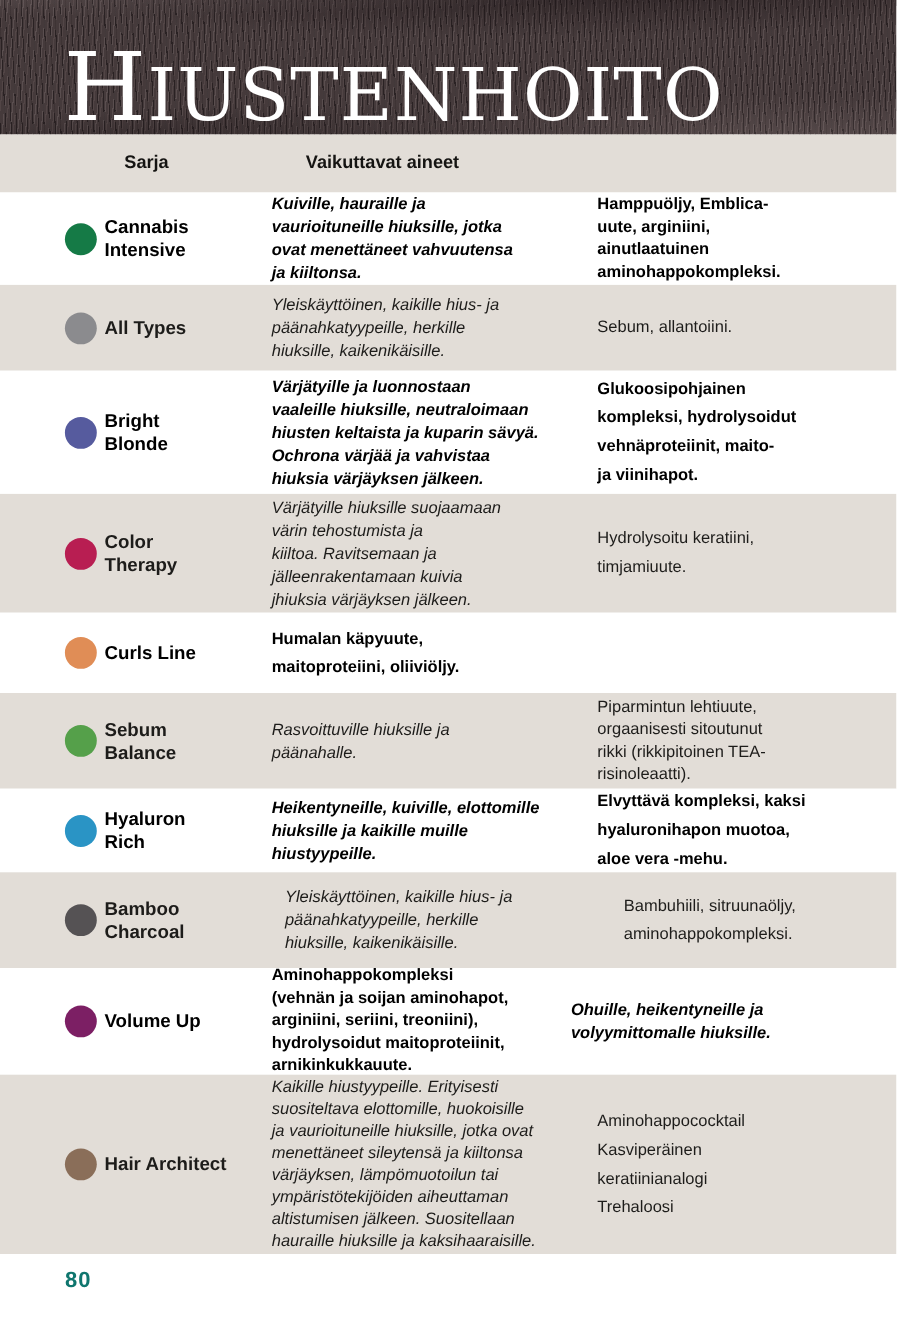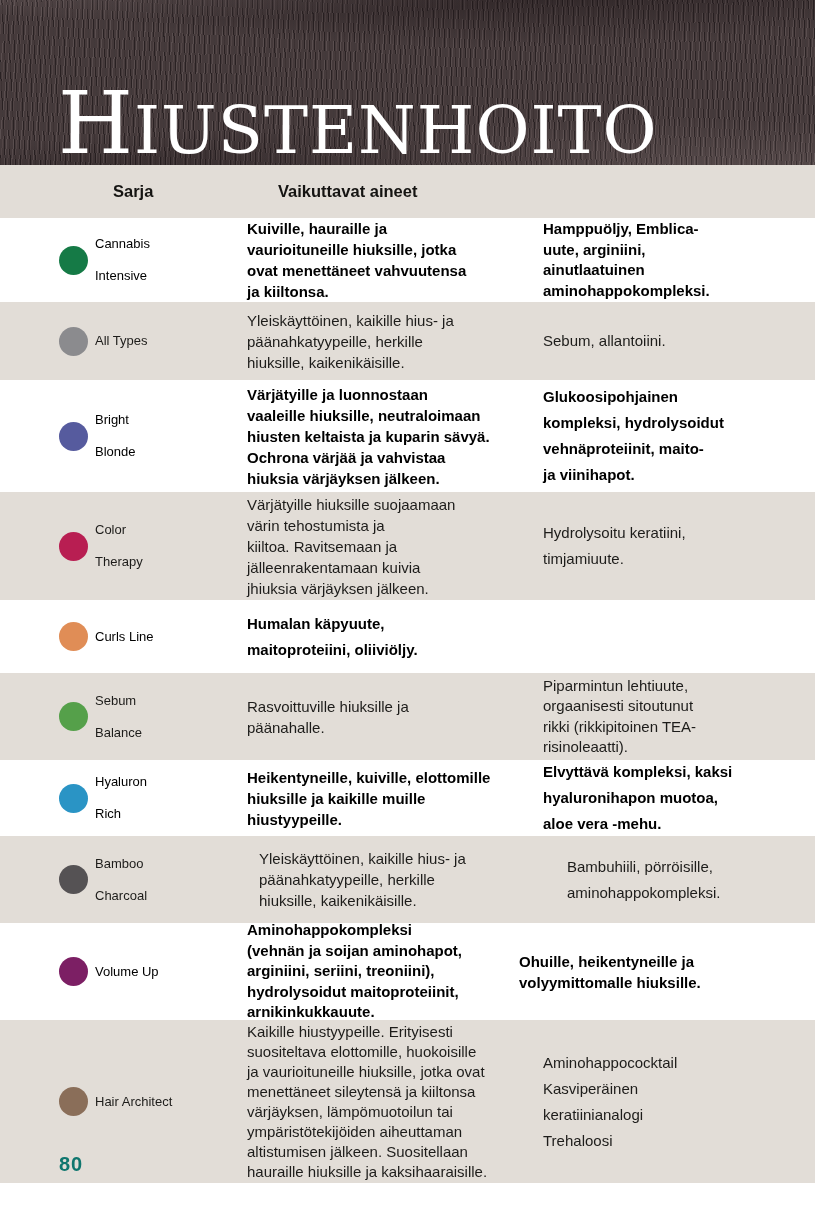--- a/index.html
+++ b/index.html
@@ -3,21 +3,21 @@
 <meta charset="utf-8">
 <style>
   html,body{margin:0;padding:0;}
   body{
     width:815px;height:1211px;background:#ffffff;position:relative;
     font-family:"Liberation Sans","DejaVu Sans",sans-serif;
     color:#1d1c1a;-webkit-font-smoothing:antialiased;overflow:hidden;
   }
   
   .hero{
-    height:165px;position:relative;overflow:hidden;
+    height:122px;position:relative;overflow:hidden;
     background:
       radial-gradient(130% 95% at 18% -40%, rgba(200,184,182,.36), rgba(200,184,182,0) 55%),
       radial-gradient(110% 85% at 60% -25%, rgba(26,18,20,.78), rgba(26,18,20,0) 62%),
       radial-gradient(150% 110% at 88% 135%, rgba(175,157,155,.30), rgba(175,157,155,0) 58%),
       radial-gradient(90% 70% at 35% 120%, rgba(20,13,15,.55), rgba(20,13,15,0) 60%),
       repeating-linear-gradient(96deg, rgba(219,204,202,.14) 0 1px, rgba(0,0,0,0) 1px 3px, rgba(124,107,106,.24) 3px 4px, rgba(0,0,0,0) 4px 7px),
       repeating-linear-gradient(87deg, rgba(14,9,11,.50) 0 1px, rgba(0,0,0,0) 1px 5px),
       #453a3b;
   }
   .hero-title{
@@ -46,22 +46,22 @@
   .row:nth-child(4){height:108px;}
   .row:nth-child(5){height:73px;}
   .row:nth-child(6){height:87px;}
   .row:nth-child(7){height:76px;}
   .row:nth-child(8){height:87px;gap:12px;}
   .row:nth-child(9){height:97px;}
   .row:nth-child(10){height:163px;}
   .cell{box-sizing:border-box;}
   .series{width:247px;padding-left:59px;display:flex;align-items:center;gap:7px;}
   .dot{width:29px;height:29px;border-radius:50%;flex-shrink:0;background:#888;}
-  .label{font-weight:400;line-height:32px;white-space:pre-line;font-size:13px;}
-  .reco{width:296px;line-height:21px;white-space:pre-line;}
+  .label{font-weight:700;line-height:21px;white-space:pre-line;font-size:17px;}
+  .reco{width:296px;line-height:21px;white-space:pre-line;font-style:italic;}
   .ing{flex:1;padding-right:32px;line-height:26px;white-space:pre-line;}
   .row:nth-child(1) .ing,
   .row:nth-child(6) .ing,
   .row:nth-child(9) .ing{line-height:20.5px;}
   .row:nth-child(10) .reco{line-height:20px;}
   
   .footer{height:58px;background:#ffffff;}
   .page-number{
     position:absolute;left:59px;top:1153px;
     font-size:20px;font-weight:700;color:#0f766e;letter-spacing:1px;
@@ -179,21 +179,21 @@
 
   <div class="row">
     <div class="cell series">
       <span class="dot" style="background: rgb(85, 82, 84);"></span>
       <span class="label">Bamboo
 Charcoal</span>
     </div>
     <div class="cell reco">Yleiskäyttöinen, kaikille hius- ja
 päänahkatyypeille, herkille
 hiuksille, kaikenikäisille.</div>
-    <div class="cell ing">Bambuhiili, pörröisille,
+    <div class="cell ing">Bambuhiili, sitruunaöljy,
 aminohappokompleksi.</div>
   </div>
 
   <div class="row">
     <div class="cell series">
       <span class="dot" style="background: rgb(124, 31, 100);"></span>
       <span class="label">Volume Up</span>
     </div>
     <div class="cell ing">Aminohappokompleksi
 (vehnän ja soijan aminohapot,

